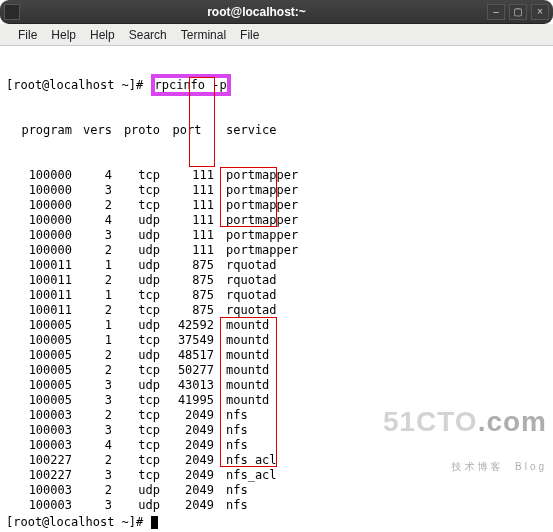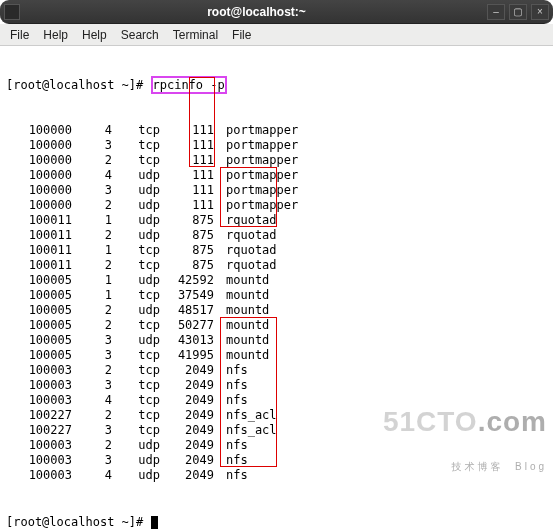--- a/index.html
+++ b/index.html
@@ -39,38 +39,38 @@
   color: #ccc;
   display: flex; align-items: center; justify-content: center;
   font-size: 10px;
 }
 .menubar {
   background: #ededec;
   border-bottom: 1px solid #ccc;
   height: 22px;
   display: flex;
   align-items: center;
-  padding: 0 10px;
+  padding: 0 18px;
   font-family: sans-serif;
   font-size: 12px;
   gap: 14px;
   color: #222;
 }
 .menubar span { cursor: default; }
 .terminal {
   background: #fff;
   color: #000;
   padding: 2px 6px 2px 6px;
   line-height: 15px;
   white-space: pre;
   position: relative;
   height: calc(100% - 46px - 18px);
   overflow: hidden;
 }
-.hl-red { border: 2px solid #d946ef; }
+.hl-red { border: 4px solid #d946ef; }
 .hl-col {
   position: absolute;
   border: 1px solid #d00;
   pointer-events: none;
 }
 .row { display: flex; }
 .c-prog { width: 66px; text-align: right; }
 .c-vers { width: 40px; text-align: right; }
 .c-proto { width: 48px; text-align: right; }
 .c-port { width: 54px; text-align: right; }
@@ -113,20 +113,21 @@
   <span>File</span>
   <span>Help</span>
   <span>Help</span>
   <span>Search</span>
   <span>Terminal</span>
   <span>File</span>
 </div>
 
 <div class="terminal">
   <div><span>[root@localhost ~]# </span><span class="hl-red">rpcinfo -p</span></div>
+  <div class="row"><span class="c-prog">program</span><span class="c-vers">vers</span><span class="c-proto">proto</span><span class="c-port" style="text-align:center">port</span><span class="c-serv">service</span></div>
   <div id="rows"><div class="row"><span class="c-prog">100000</span><span class="c-vers">4</span><span class="c-proto">tcp</span><span class="c-port">111</span><span class="c-serv">portmapper</span></div><div class="row"><span class="c-prog">100000</span><span class="c-vers">3</span><span class="c-proto">tcp</span><span class="c-port">111</span><span class="c-serv">portmapper</span></div><div class="row"><span class="c-prog">100000</span><span class="c-vers">2</span><span class="c-proto">tcp</span><span class="c-port">111</span><span class="c-serv">portmapper</span></div><div class="row"><span class="c-prog">100000</span><span class="c-vers">4</span><span class="c-proto">udp</span><span class="c-port">111</span><span class="c-serv">portmapper</span></div><div class="row"><span class="c-prog">100000</span><span class="c-vers">3</span><span class="c-proto">udp</span><span class="c-port">111</span><span class="c-serv">portmapper</span></div><div class="row"><span class="c-prog">100000</span><span class="c-vers">2</span><span class="c-proto">udp</span><span class="c-port">111</span><span class="c-serv">portmapper</span></div><div class="row"><span class="c-prog">100011</span><span class="c-vers">1</span><span class="c-proto">udp</span><span class="c-port">875</span><span class="c-serv">rquotad</span></div><div class="row"><span class="c-prog">100011</span><span class="c-vers">2</span><span class="c-proto">udp</span><span class="c-port">875</span><span class="c-serv">rquotad</span></div><div class="row"><span class="c-prog">100011</span><span class="c-vers">1</span><span class="c-proto">tcp</span><span class="c-port">875</span><span class="c-serv">rquotad</span></div><div class="row"><span class="c-prog">100011</span><span class="c-vers">2</span><span class="c-proto">tcp</span><span class="c-port">875</span><span class="c-serv">rquotad</span></div><div class="row"><span class="c-prog">100005</span><span class="c-vers">1</span><span class="c-proto">udp</span><span class="c-port">42592</span><span class="c-serv">mountd</span></div><div class="row"><span class="c-prog">100005</span><span class="c-vers">1</span><span class="c-proto">tcp</span><span class="c-port">37549</span><span class="c-serv">mountd</span></div><div class="row"><span class="c-prog">100005</span><span class="c-vers">2</span><span class="c-proto">udp</span><span class="c-port">48517</span><span class="c-serv">mountd</span></div><div class="row"><span class="c-prog">100005</span><span class="c-vers">2</span><span class="c-proto">tcp</span><span class="c-port">50277</span><span class="c-serv">mountd</span></div><div class="row"><span class="c-prog">100005</span><span class="c-vers">3</span><span class="c-proto">udp</span><span class="c-port">43013</span><span class="c-serv">mountd</span></div><div class="row"><span class="c-prog">100005</span><span class="c-vers">3</span><span class="c-proto">tcp</span><span class="c-port">41995</span><span class="c-serv">mountd</span></div><div class="row"><span class="c-prog">100003</span><span class="c-vers">2</span><span class="c-proto">tcp</span><span class="c-port">2049</span><span class="c-serv">nfs</span></div><div class="row"><span class="c-prog">100003</span><span class="c-vers">3</span><span class="c-proto">tcp</span><span class="c-port">2049</span><span class="c-serv">nfs</span></div><div class="row"><span class="c-prog">100003</span><span class="c-vers">4</span><span class="c-proto">tcp</span><span class="c-port">2049</span><span class="c-serv">nfs</span></div><div class="row"><span class="c-prog">100227</span><span class="c-vers">2</span><span class="c-proto">tcp</span><span class="c-port">2049</span><span class="c-serv">nfs_acl</span></div><div class="row"><span class="c-prog">100227</span><span class="c-vers">3</span><span class="c-proto">tcp</span><span class="c-port">2049</span><span class="c-serv">nfs_acl</span></div><div class="row"><span class="c-prog">100003</span><span class="c-vers">2</span><span class="c-proto">udp</span><span class="c-port">2049</span><span class="c-serv">nfs</span></div><div class="row"><span class="c-prog">100003</span><span class="c-vers">3</span><span class="c-proto">udp</span><span class="c-port">2049</span><span class="c-serv">nfs</span></div><div class="row"><span class="c-prog">100003</span><span class="c-vers">4</span><span class="c-proto">udp</span><span class="c-port">2049</span><span class="c-serv">nfs</span></div></div>
 
   
   <div class="hl-col" style="left:189px; top:31px; width:26px; height:90px;"></div>
   <div class="hl-col" style="left:220px; top:121px; width:57px; height:60px;"></div>
   <div class="hl-col" style="left:220px; top:271px; width:57px; height:150px;"></div>
 
   <div class="watermark">
     <div class="big"><span>51CTO</span><span class="g">.com</span></div>
     <div class="sub"><span>技术博客</span>&nbsp;&nbsp;<span>Blog</span></div>

